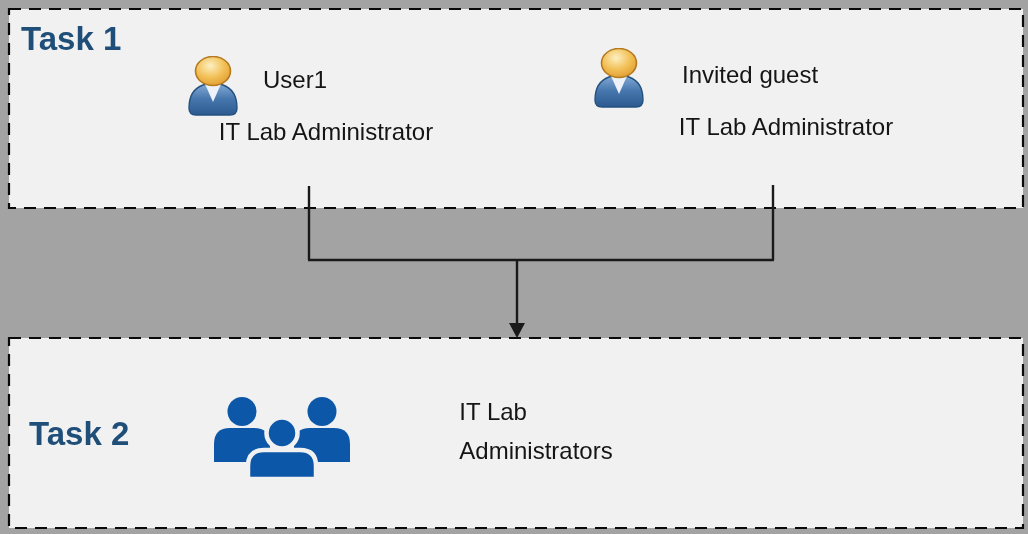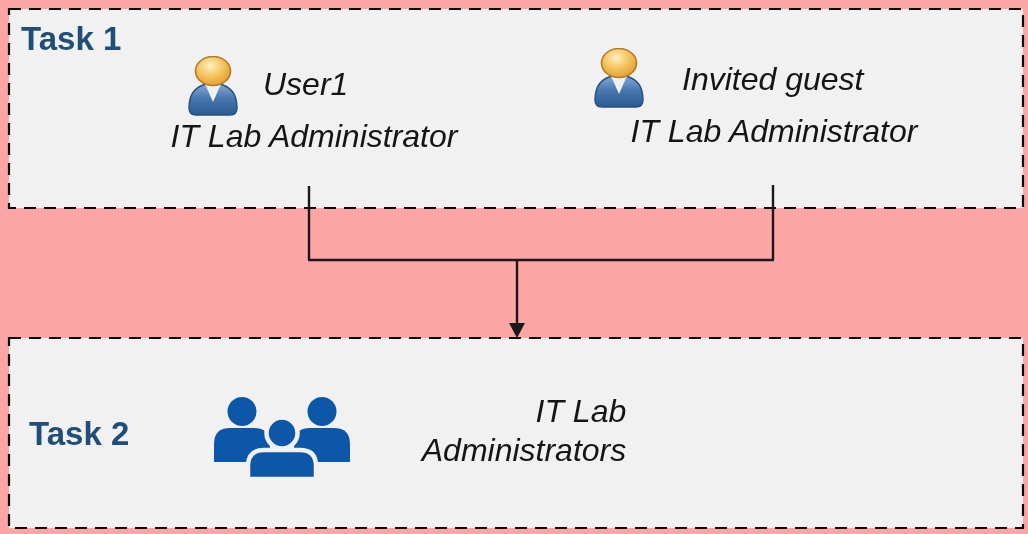--- a/index.html
+++ b/index.html
@@ -1,43 +1,42 @@
 <!DOCTYPE html>
 <html style="--task-label: #1F4E79; --text: #151515; --box-fill: #F1F1F2; --border: #0A0A0A; --connector: #1A1A1A; --group-blue: #0D57A8; --person-head-gold: #EDAF45; --person-body-blue: #3C6EA5;"><head>
 <meta charset="utf-8">
 <style>
   html, body {
     margin: 0; padding: 0; background: #ffffff;
   }
   .stage {
     position: relative;
     width: 1028px; height: 534px;
-    background: #fca5a5;
+    background: #a3a3a3;
     font-family: "Liberation Sans", sans-serif;
     overflow: hidden;
   }
   .abs { position: absolute; }
   svg.layer { left: 0; top: 0; }
   .task-label {
     font-size: 33px;
     font-weight: bold;
     color: var(--task-label, #1F4E79);
     line-height: 1;
     white-space: nowrap;
   }
   .body-text {
-    font-size: 32px;
+    font-size: 24px;
     color: var(--text, #151515);
     line-height: 1;
     white-space: nowrap;
-    font-style: italic;
   }
-  .centered { transform: translateX(-50%); }
+  .centered { transform: translateX(-50%); margin-left: 12px; }
   .group-label {
-    text-align: right;
+    text-align: left;
     line-height: 39px;
   }
 </style>
 </head>
 <body>
 
 <div class="stage">
 
   <svg class="abs layer" width="1028" height="534" viewBox="0 0 1028 534">
     <rect x="9" y="9" width="1014" height="199" style="fill:var(--box-fill,#F1F1F2);stroke:var(--border,#0A0A0A);" stroke-width="2.2" stroke-dasharray="12 8"></rect>

